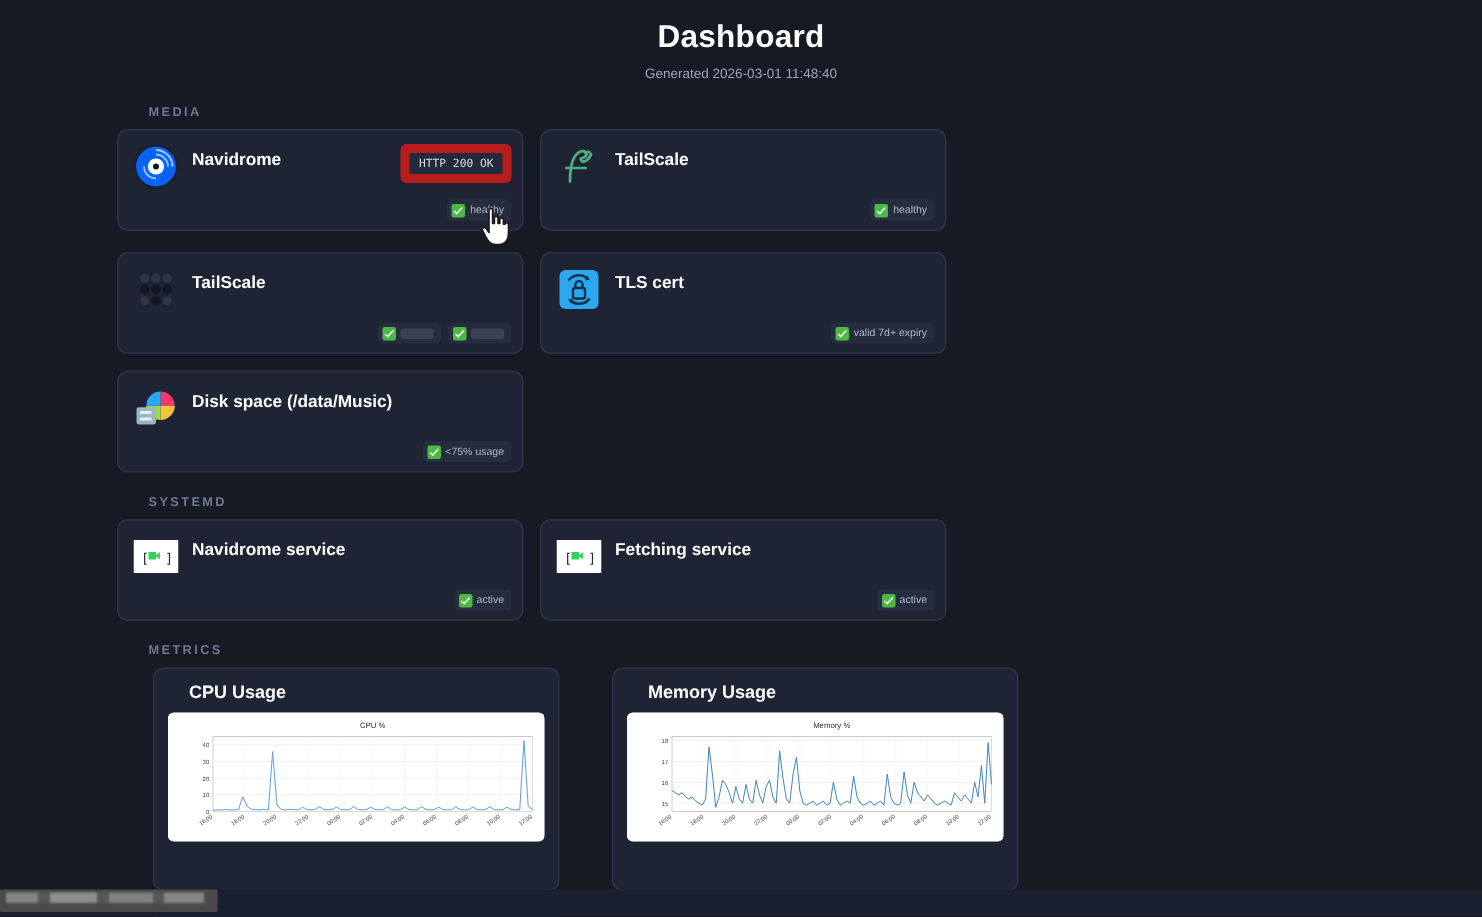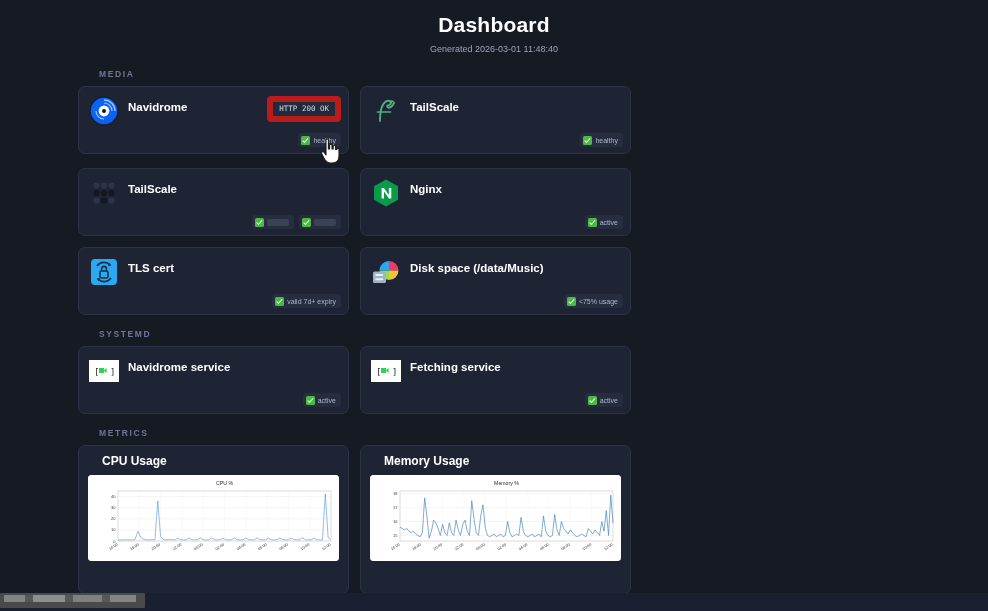--- a/index.html
+++ b/index.html
@@ -80,21 +80,21 @@
     font-size: 7.5px; color: #d6dbe8; white-space: nowrap; line-height: 10px;
   }
 
   
   .cursor { position: absolute; left: 320px; top: 138px; width: 22px; height: 26px; z-index: 40; }
 
   
   .mcard {
     width: 271px; height: 149px;
     background: #1e2434; border: 1px solid #2c3348;
-    border-radius: 7px; padding: 8px 9px;
+    border-radius: 7px; padding: 8px 9px; margin-left: 24px;
   }
   .mcard-title { font-size: 12px; font-weight: bold; color: #ffffff; line-height: 15px; margin-left: 14px; }
   .plot {
     margin-top: 6px; width: 100%; height: 86px;
     background: #ffffff; border-radius: 4px; overflow: hidden;
   }
   .plot svg { display: block; }
 
   
   .taskbar {
@@ -185,35 +185,20 @@
             </div>
             <div class="card-name">TailScale</div>
             <div class="badges">
               <div class="badge blur">
                 <span class="chk"></span>
                 <span class="btxt"></span>
               </div>
               <div class="badge blur">
                 <span class="chk"></span>
                 <span class="btxt"></span>
-              </div>
-            </div>
-          </div>
-          <div class="card">
-            <div class="card-logo">
-              <svg viewBox="0 0 30 30" width="30" height="30">
-                <path d="M15 1.5 L27 8.2 V21.8 L15 28.5 L3 21.8 V8.2 Z" fill="#089c4a"></path>
-         <path d="M10.6 20.5 V10 h2.3 l5 7.1 V10 h2.4 v10.5 h-2.3 l-5-7.1 v7.1 z" fill="#ffffff"></path>
-              </svg>
-            </div>
-            <div class="card-name">Nginx</div>
-            <div class="badges">
-              <div class="badge">
-                <span class="chk"></span>
-                <span class="btxt">active</span>
               </div>
             </div>
           </div>
           <div class="card">
             <div class="card-logo">
               <svg viewBox="0 0 30 30" width="30" height="30">
                 <rect x="2" y="2" width="26" height="26" rx="4" fill="#2ba8f0"></rect>
          <path d="M8 9 a8.5 8.5 0 0 1 13 -1" fill="none" stroke="#11324a" stroke-width="1.7"></path>
          <path d="M22 21 a8.5 8.5 0 0 1 -13 1" fill="none" stroke="#11324a" stroke-width="1.7"></path>
          <path d="M20.4 5.6 L22.2 8.6 L18.9 8.9 Z" fill="#11324a"></path>

